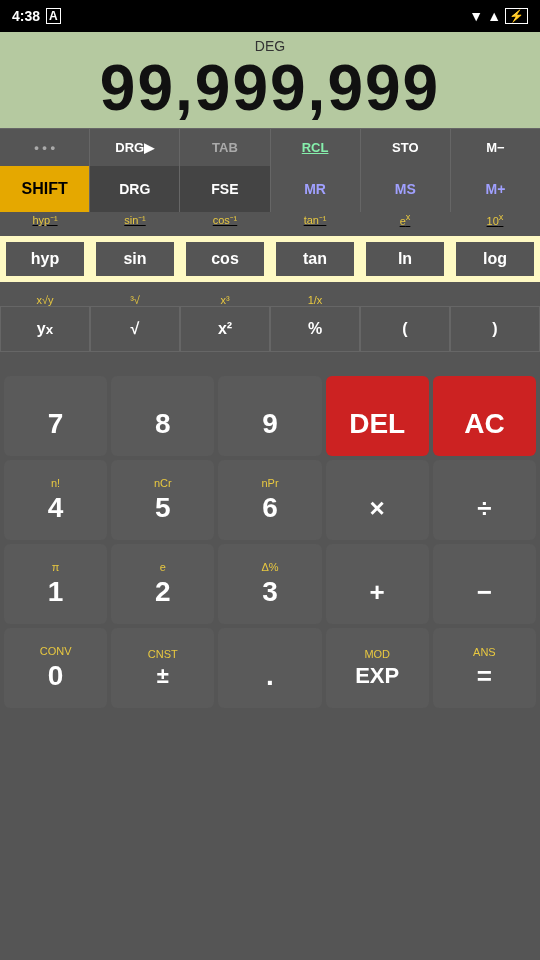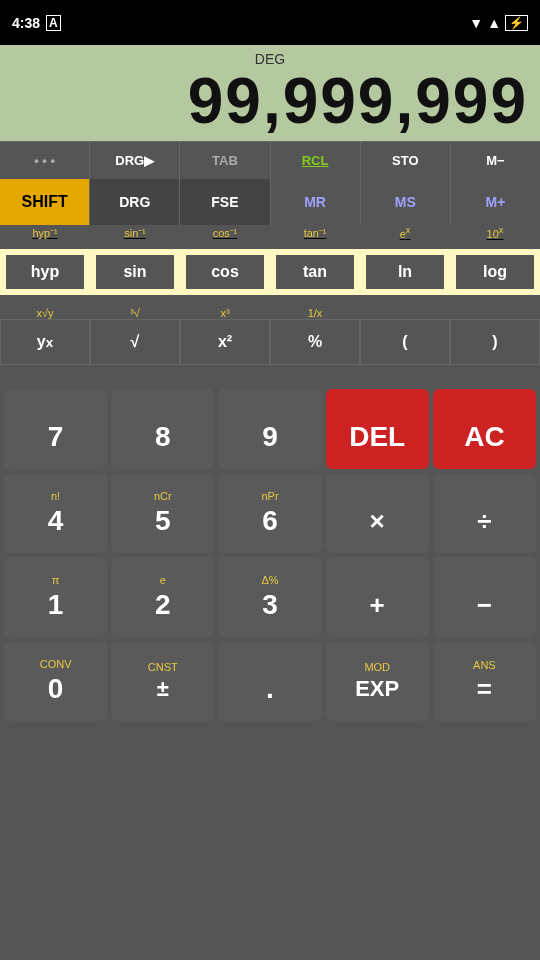--- a/index.html
+++ b/index.html
@@ -6,40 +6,40 @@
     body {
       width: 540px;
       height: 960px;
       background: #555;
       font-family: Arial, sans-serif;
       overflow: hidden;
     }
     
     #status-bar {
       width: 540px;
-      height: 45px;
+      height: 32px;
       background: #000;
       display: flex;
       align-items: center;
       justify-content: space-between;
       padding: 0 12px;
       color: #fff;
       font-size: 14px;
       font-weight: bold;
     }
     .status-left { display: flex; align-items: center; gap: 6px; }
     .status-right { display: flex; align-items: center; gap: 4px; }
     
     #display {
       width: 540px;
       background: #b5c9a0;
       padding: 6px 12px 8px 12px;
       display: flex;
       flex-direction: column;
-      align-items: flex-end;
+      align-items: center;
     }
     #deg-label {
       font-size: 14px;
       color: #333;
       align-self: center;
       margin-bottom: 2px;
     }
     #display-number {
       font-size: 64px;
       font-weight: bold;
@@ -65,21 +65,21 @@
       font-size: 13px;
       font-weight: bold;
       color: #fff;
       cursor: pointer;
       border-right: 1px solid #666;
     }
     .top-btn:last-child { border-right: none; }
     .top-btn.dots { color: #aaa; }
     .top-btn.drg-arrow { color: #fff; }
     .top-btn.tab-gray { color: #aaa; }
-    .top-btn.rcl { color: #84cc16; text-decoration: underline; }
+    .top-btn.rcl { color: #86efac; text-decoration: underline; }
     .top-btn.sto { color: #fff; }
     .top-btn.mminus { color: #fff; }
     
     #shift-row {
       width: 540px;
       background: #555;
       display: flex;
       align-items: center;
       height: 46px;
     }

